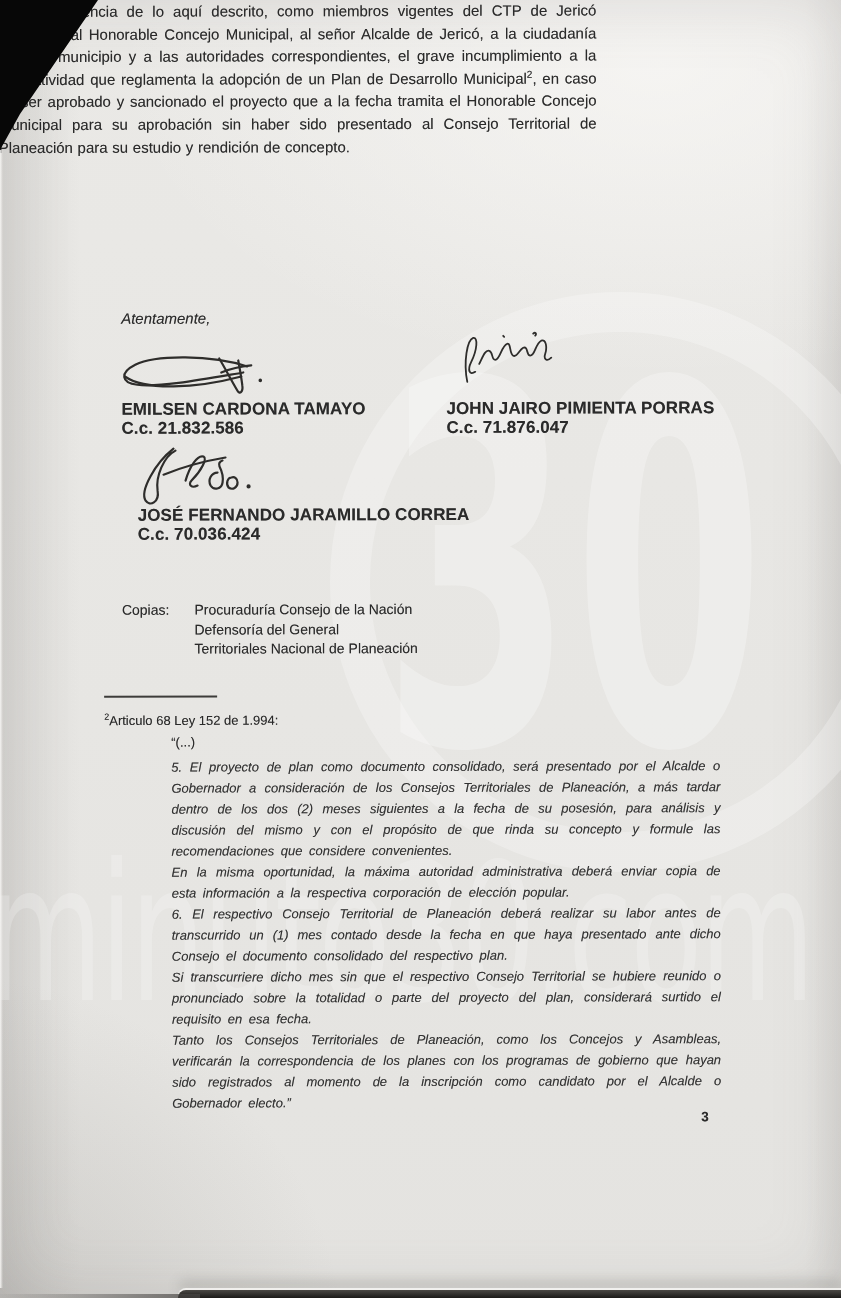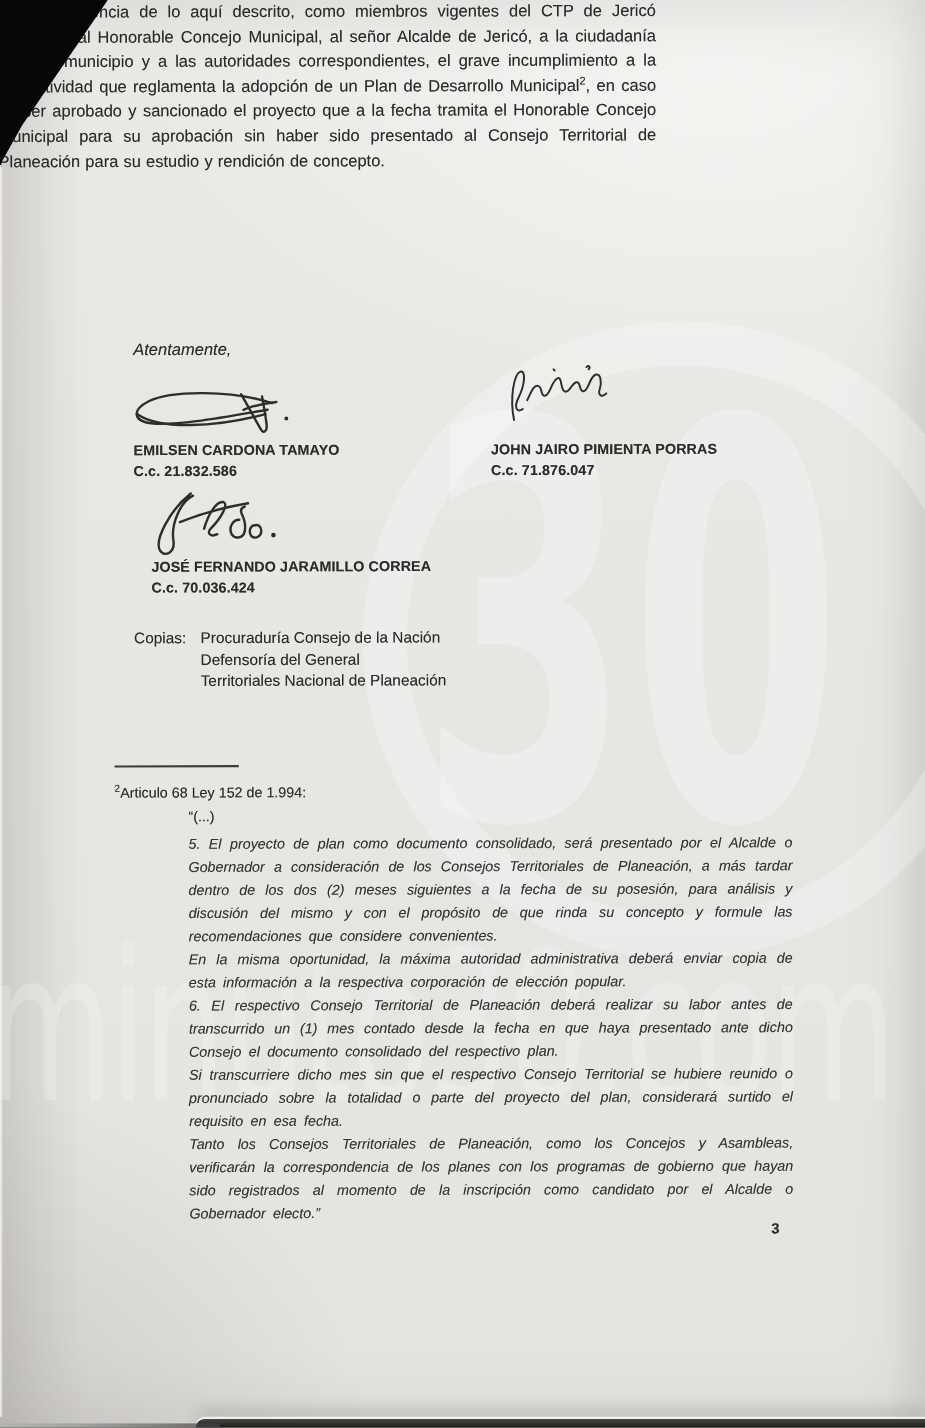--- a/index.html
+++ b/index.html
@@ -61,25 +61,25 @@
   .content{position:absolute;inset:0;z-index:2;color:#2a2a2a;transform:rotate(-0.15deg);
     text-shadow:0 0 0.6px rgba(35,35,35,0.40);}
   .abs{position:absolute;}
   .body-par{
     left:122px;top:93px;width:598px;margin:0;
     font-size:15px;line-height:22.6px;text-align:justify;word-spacing:0.5px;
   }
   .fnref{font-size:10px;line-height:0;}
   .closing{left:122px;top:309px;font-size:15px;font-style:italic;}
   .sig{stroke:#2e2d2b;stroke-width:2.2;fill:none;stroke-linecap:round;stroke-linejoin:round;}
-  .name-block{font-size:13px;line-height:19px;font-weight:700;letter-spacing:0.1px;}
+  .name-block{font-size:17px;line-height:19px;font-weight:700;letter-spacing:0.1px;}
   .nb1{left:122px;top:399px;}
   .nb2{left:447px;top:399px;}
   .nb3{left:138px;top:505px;}
-  .copias{left:122px;top:570px;display:flex;font-size:14px;line-height:19.5px;}
+  .copias{left:122px;top:600px;display:flex;font-size:14px;line-height:19.5px;gap:12px;}
   .copias-label{margin-right:13px;}
   .fn-sep{left:104px;top:695px;width:113px;height:2px;background:#3d3c3a;}
   .fn-title{left:104px;top:711px;font-size:13px;}
   .fn-title sup{font-size:9px;}
   .fn-open{left:171px;top:734px;font-size:13px;}
   .fn-body{
     left:171px;top:756px;width:549px;
     font-size:13px;line-height:21px;font-style:italic;
     text-align:justify;color:#333;word-spacing:3px;
   }

